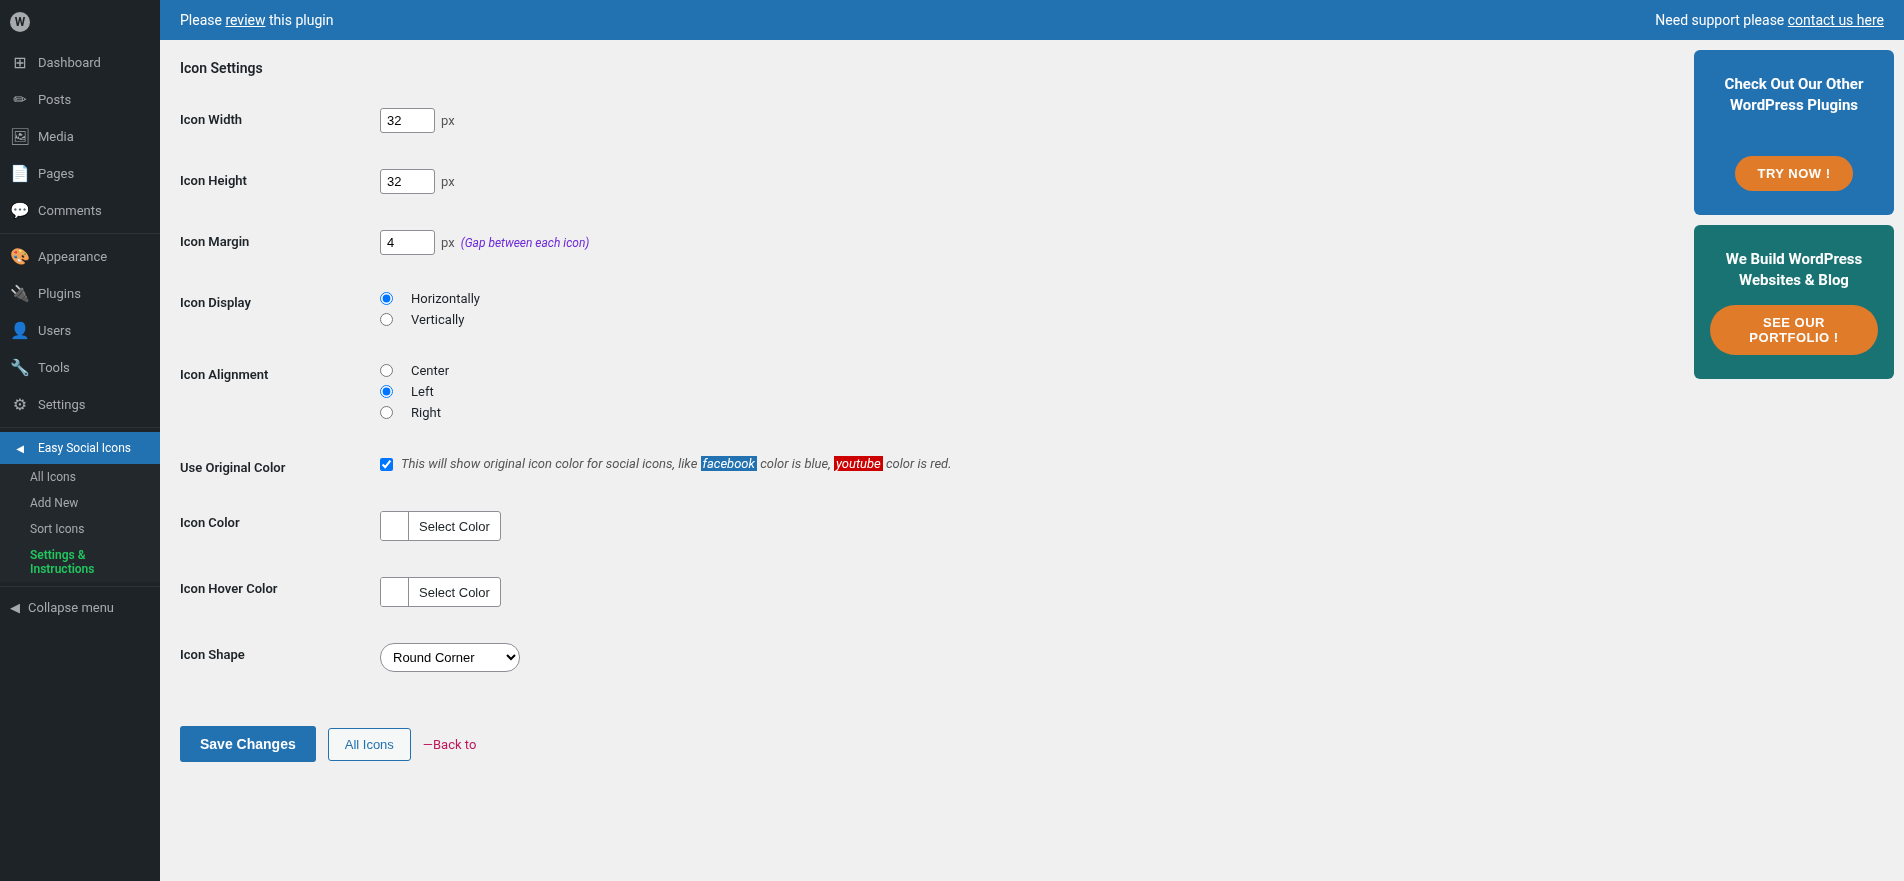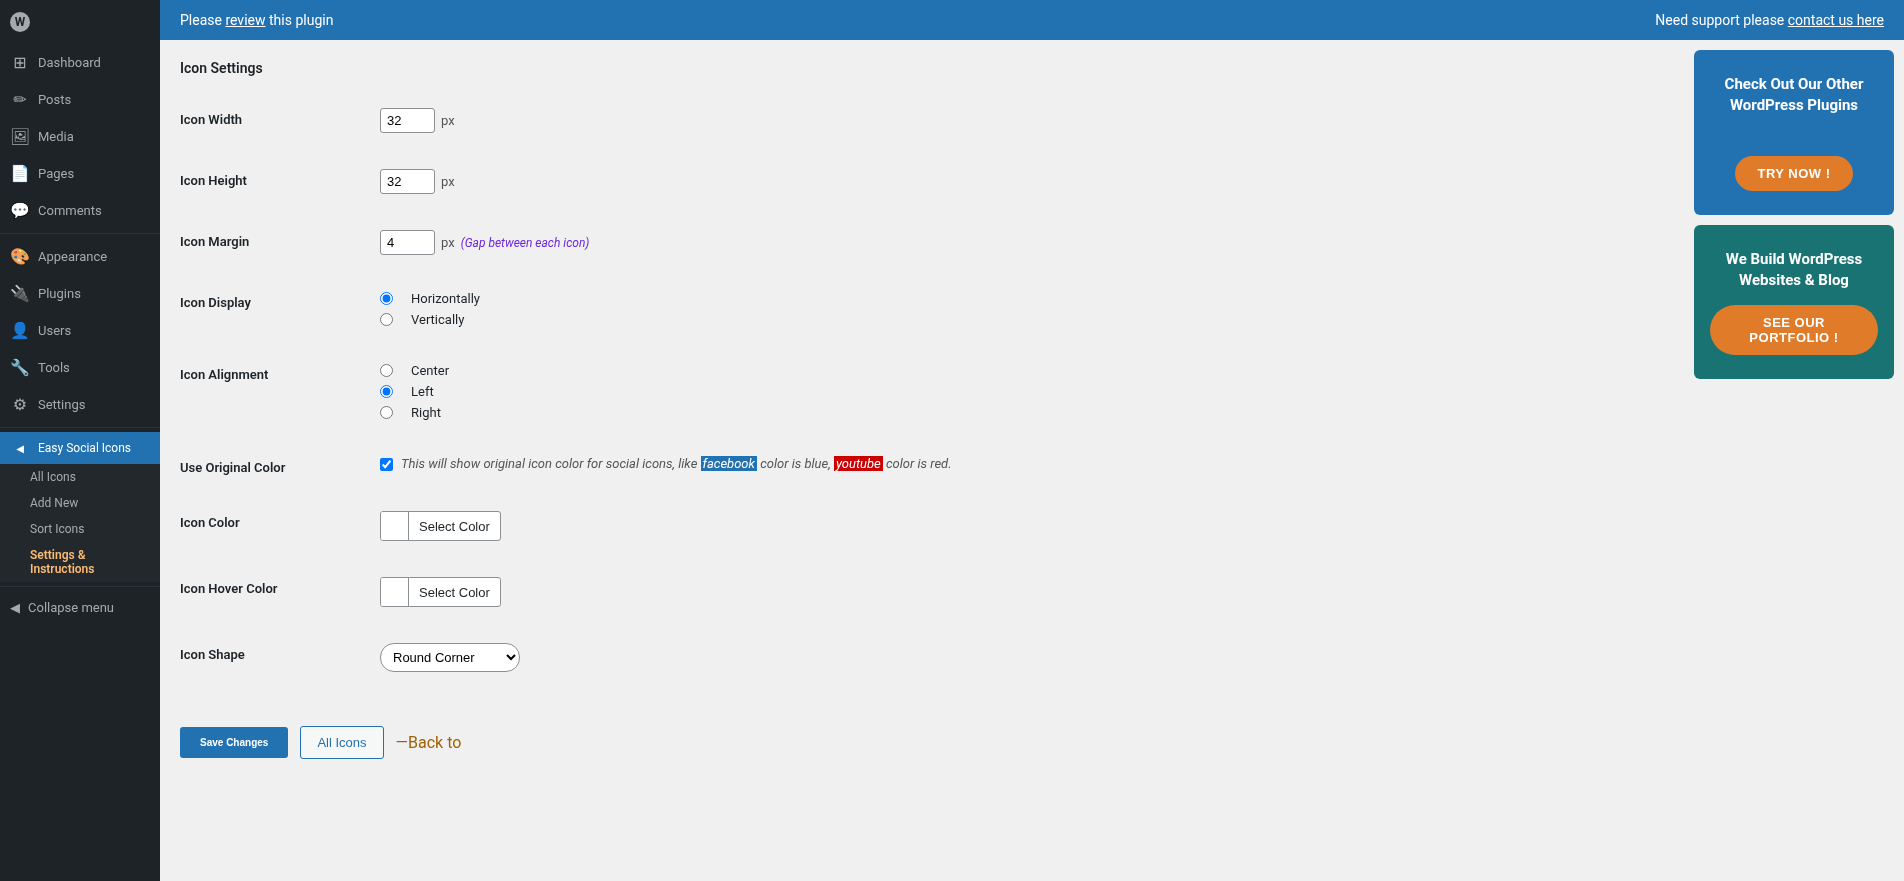--- a/index.html
+++ b/index.html
@@ -40,21 +40,21 @@
     .sidebar-item.active { background: #2271b1; color: #fff; }
     .sidebar-item .icon { font-size: 16px; width: 20px; text-align: center; }
 
     .sidebar-submenu { background: #23282d; }
     .sidebar-submenu .sub-item {
       padding: 6px 10px 6px 30px;
       cursor: pointer;
       color: #a7aaad;
       font-size: 12px;
     }
-    .sidebar-submenu .sub-item.active { color: #fdba74; font-weight: 600; }
+    .sidebar-submenu .sub-item.active { color: #22c55e; font-weight: 600; }
 
     .sidebar-divider { border: none; border-top: 1px solid #2c3338; margin: 4px 0; }
 
     .collapse-item {
       display: flex; align-items: center; gap: 8px;
       padding: 9px 10px;
       cursor: pointer;
       color: #a7aaad;
       font-size: 13px;
     }
@@ -184,34 +184,34 @@
       gap: 12px;
       margin-top: 30px;
       padding: 16px 0;
     }
     .btn-save {
       background: #2271b1;
       color: #fff;
       border: none;
       padding: 10px 20px;
       border-radius: 3px;
-      font-size: 10px;
+      font-size: 14px;
       cursor: pointer;
       font-weight: 600;
     }
     .btn-all-icons {
       background: #f6f7f7;
       color: #2271b1;
       border: 1px solid #2271b1;
       padding: 8px 16px;
       border-radius: 3px;
       font-size: 13px;
       cursor: pointer;
     }
-    .back-label { font-size: 16px; color: #a16207; }
+    .back-label { font-size: 13px; color: #be185d; }
 
     
     #right-sidebar {
       width: 220px;
       min-width: 220px;
       padding: 10px;
       display: flex;
       flex-direction: column;
       gap: 10px;
       background: #f0f0f1;

